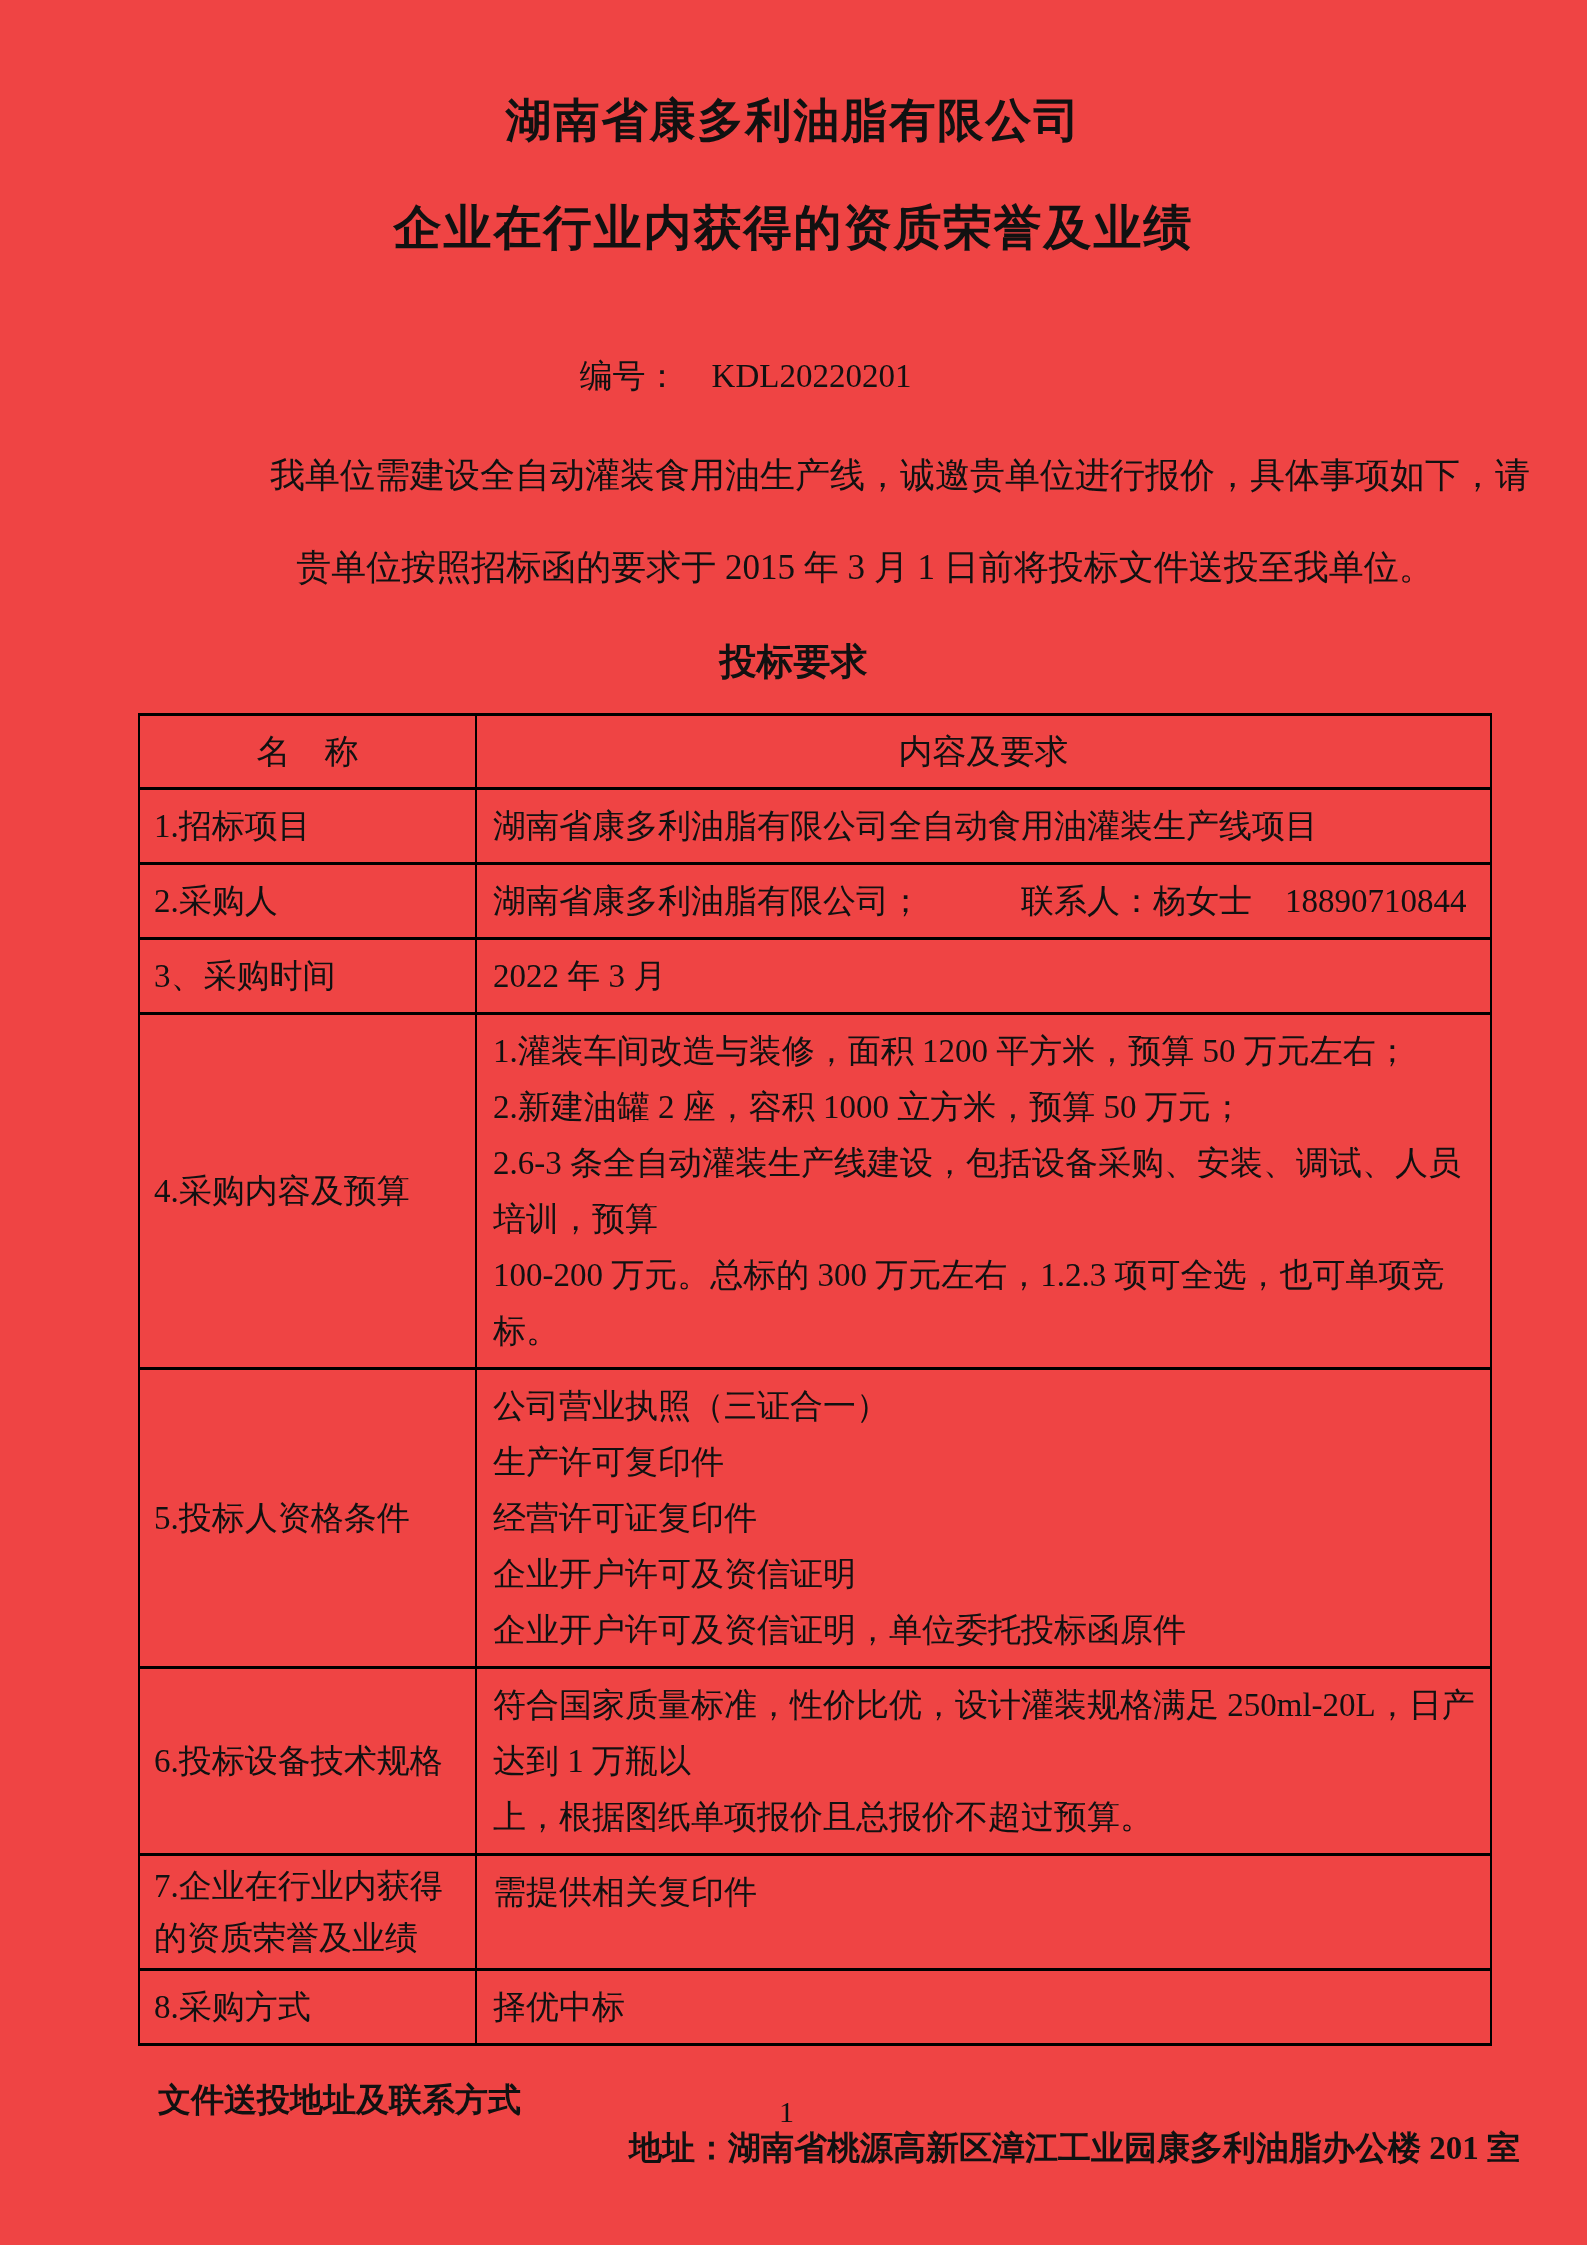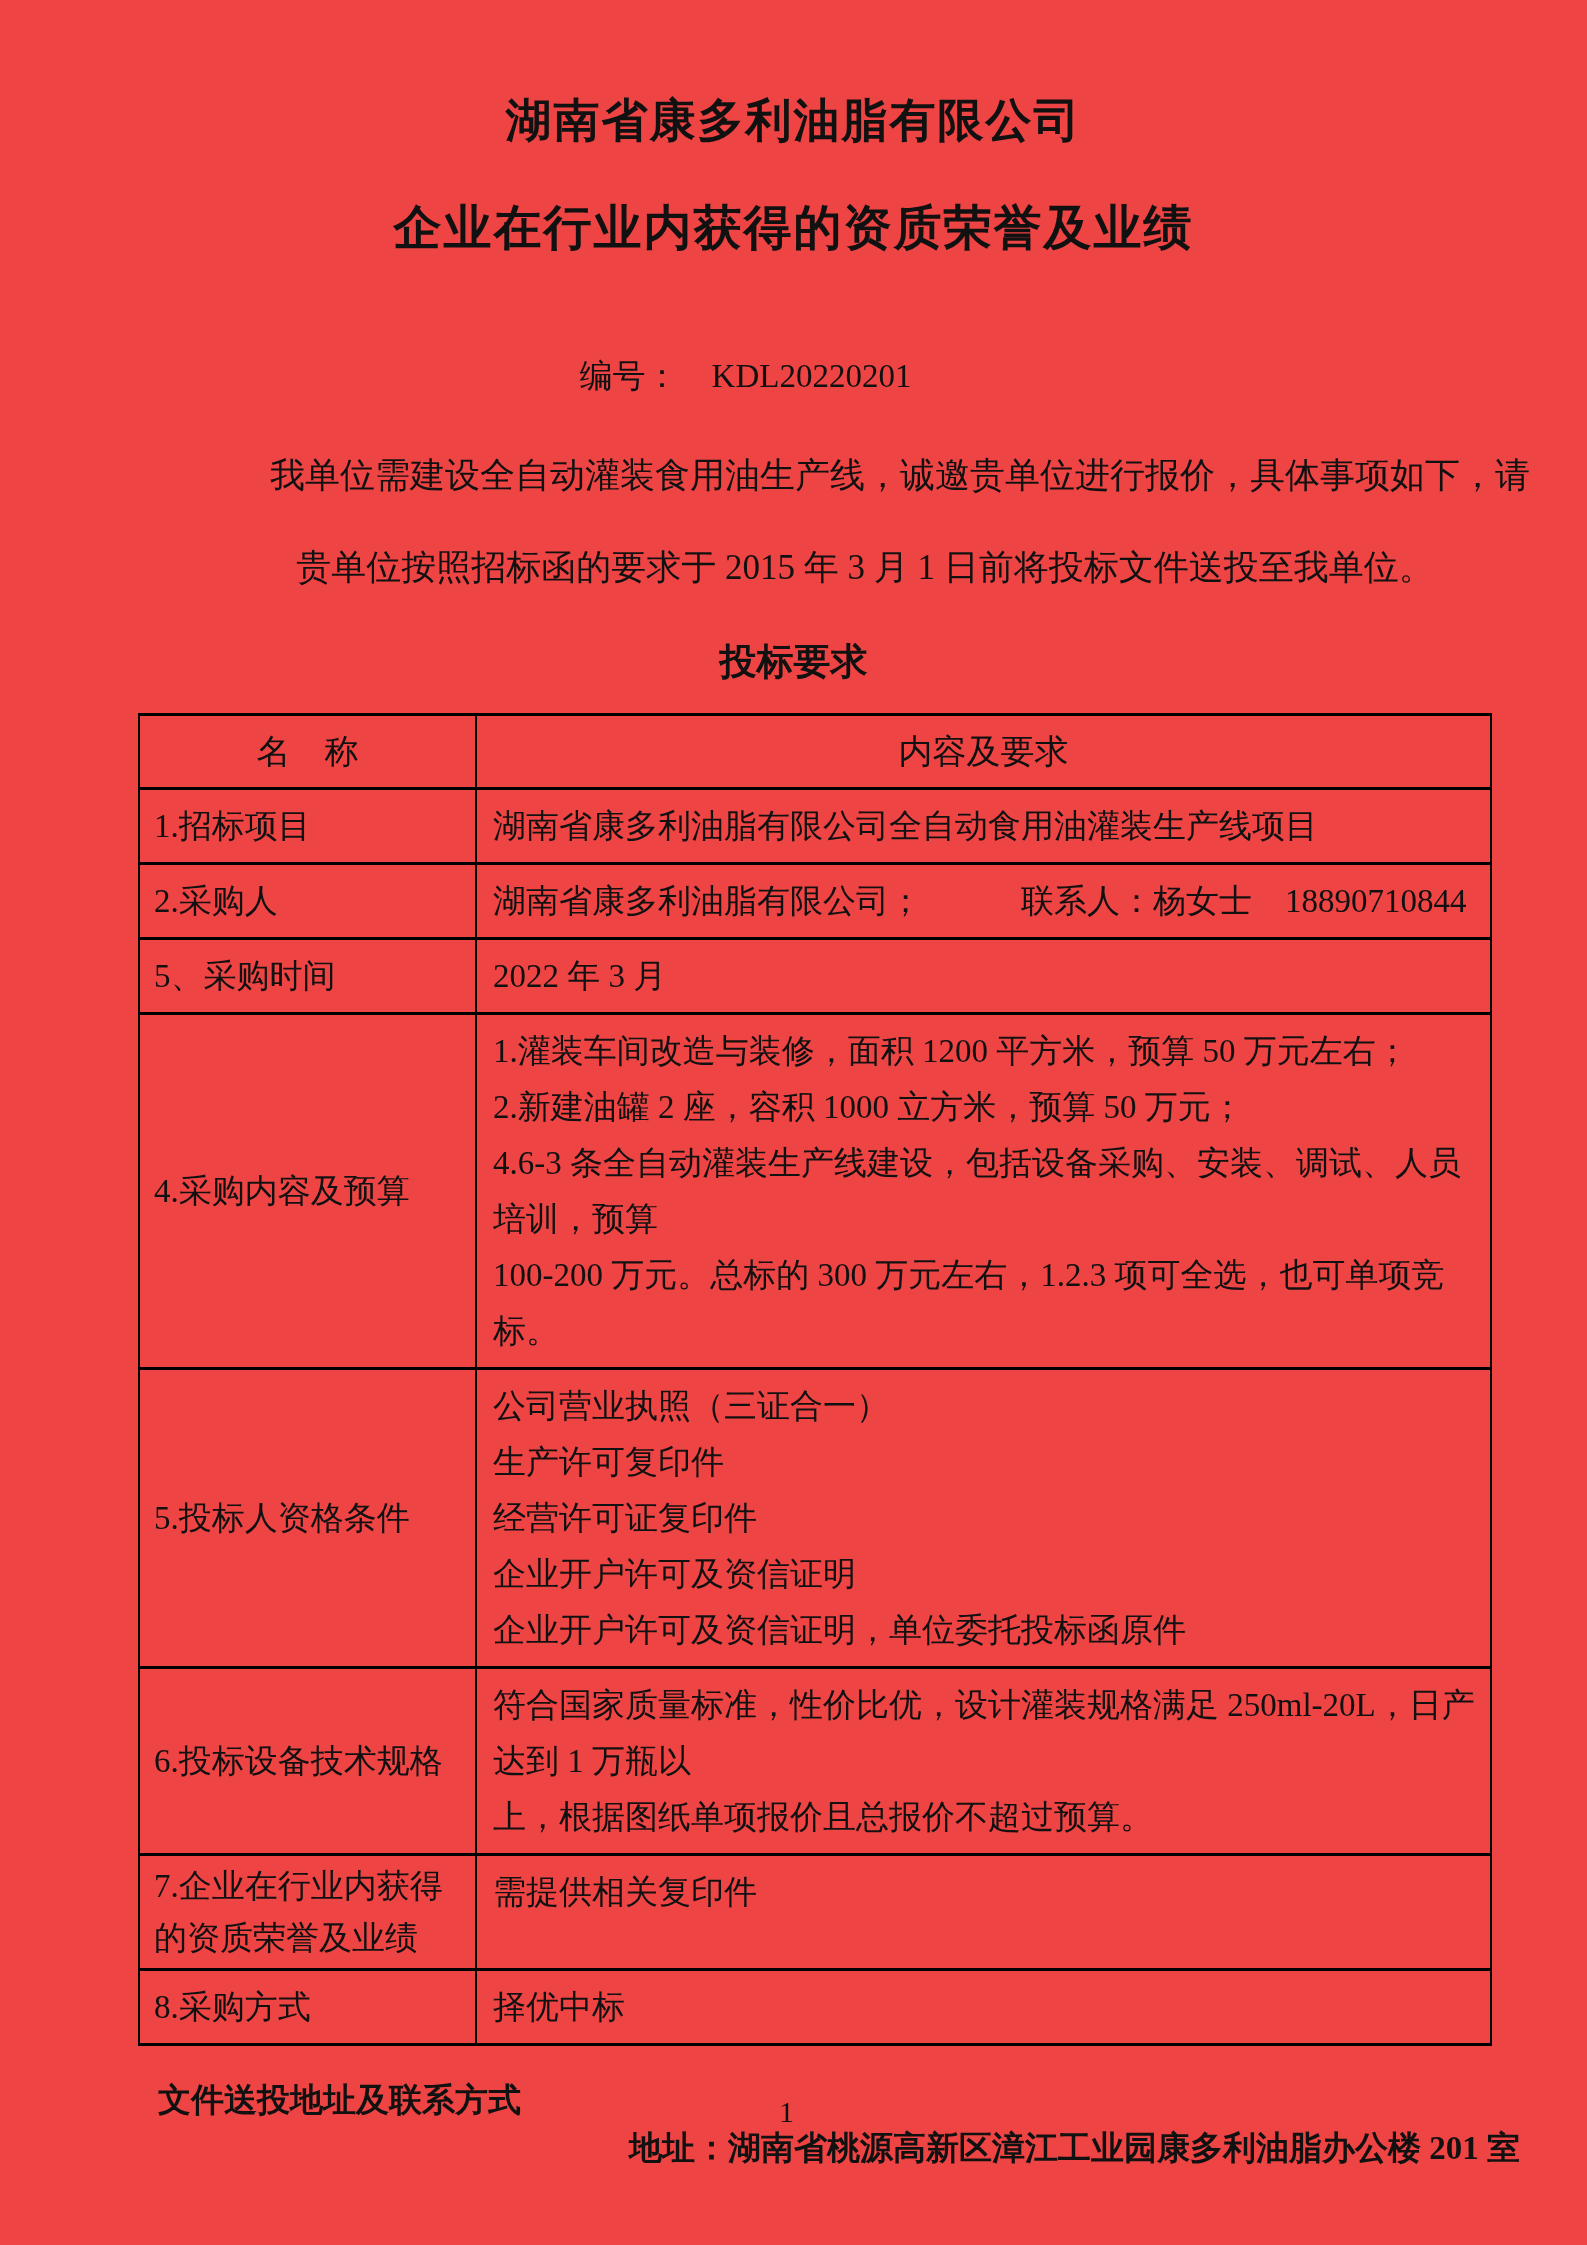--- a/index.html
+++ b/index.html
@@ -102,35 +102,35 @@
       <td class="name-cell">
         <span class="label">2.采购人</span>
       </td>
       <td class="content-cell">
             <p class="cell-line">湖南省康多利油脂有限公司；　　　联系人：杨女士　18890710844</p>
           </td>
     </tr>
 
     <tr>
       <td class="name-cell">
-        <span class="label">5、采购时间</span>
+        <span class="label">3、采购时间</span>
       </td>
       <td class="content-cell">
             <p class="cell-line">2022 年 3 月</p>
           </td>
     </tr>
 
     <tr>
       <td class="name-cell">
         <span class="label">4.采购内容及预算</span>
       </td>
       <td class="content-cell">
             <p class="cell-line">1.灌装车间改造与装修，面积 1200 平方米，预算 50 万元左右；</p>
             <p class="cell-line">2.新建油罐 2 座，容积 1000 立方米，预算 50 万元；</p>
-            <p class="cell-line">4.6-3 条全自动灌装生产线建设，包括设备采购、安装、调试、人员培训，预算</p>
+            <p class="cell-line">2.6-3 条全自动灌装生产线建设，包括设备采购、安装、调试、人员培训，预算</p>
             <p class="cell-line">100-200 万元。总标的 300 万元左右，1.2.3 项可全选，也可单项竞标。</p>
           </td>
     </tr>
 
     <tr>
       <td class="name-cell">
         <span class="label">5.投标人资格条件</span>
       </td>
       <td class="content-cell">
             <p class="cell-line">公司营业执照（三证合一）</p>

